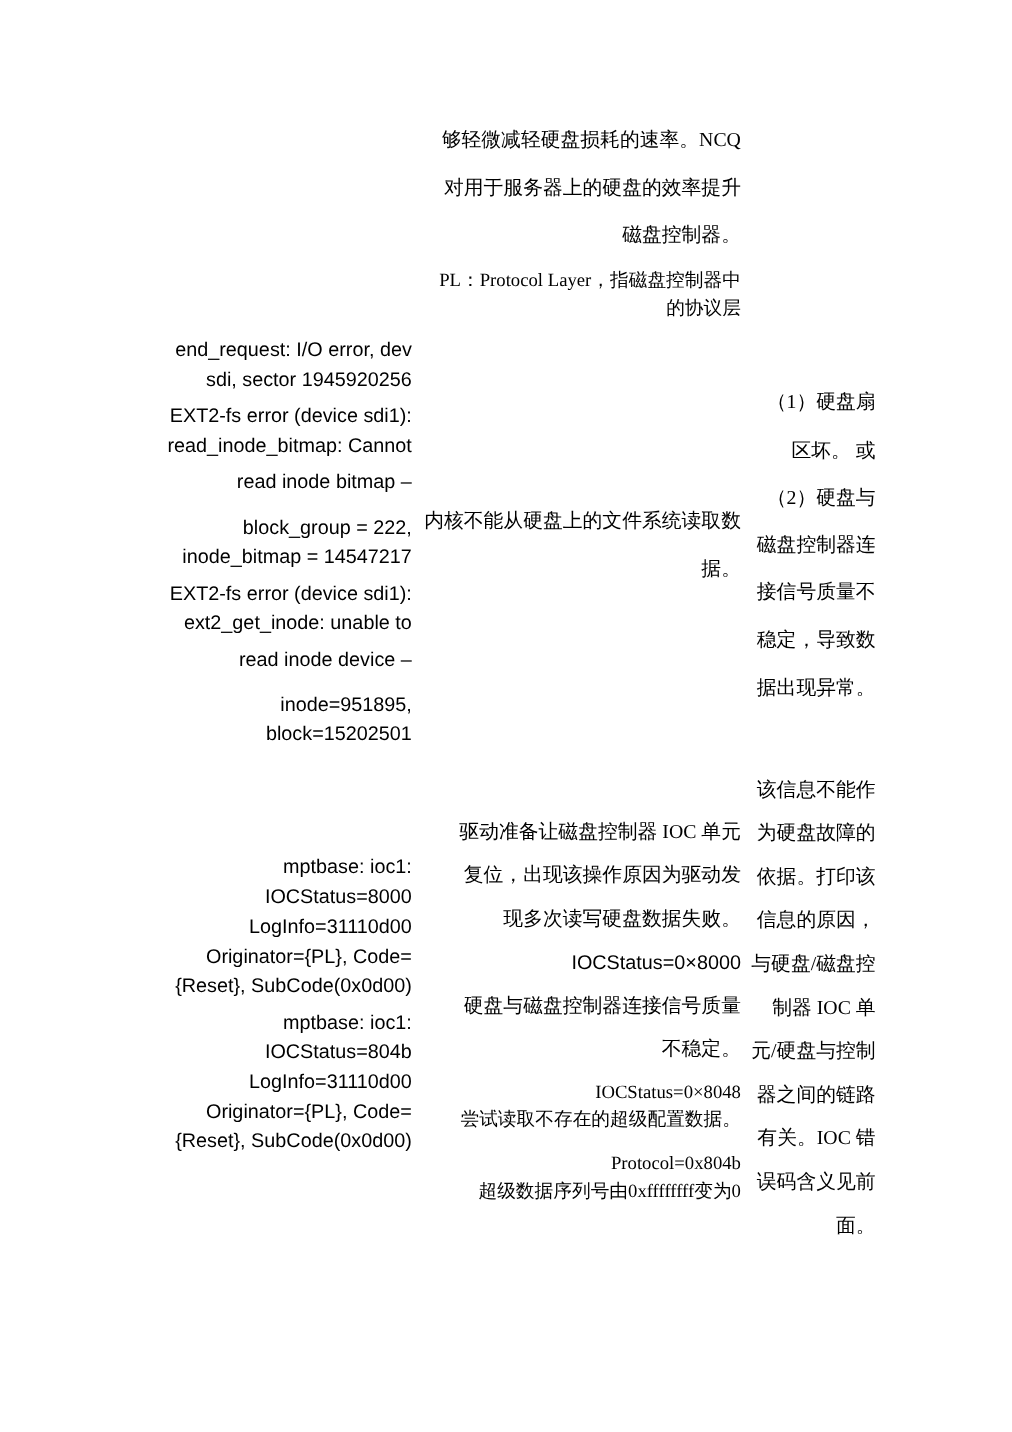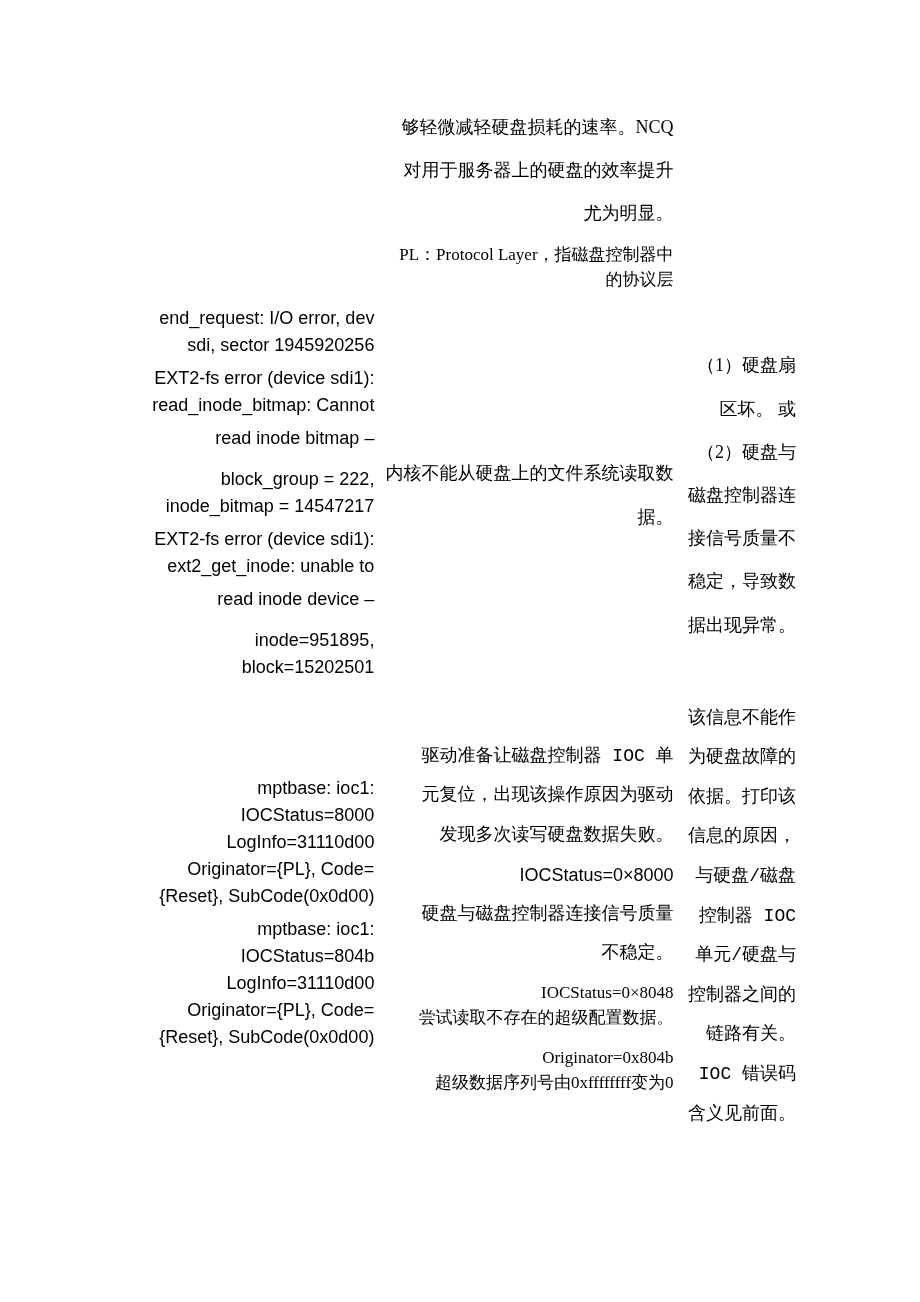--- a/index.html
+++ b/index.html
@@ -33,21 +33,21 @@
     font-family: "SimSun", "宋体", serif;
     font-size: 18px;
     line-height: 2.4;
   }
   .serif-cn-tight {
     font-family: "SimSun", "宋体", serif;
     font-size: 17px;
     line-height: 1.5;
   }
   .mixed {
-    font-family: Liberation Mono, monospace;
+    font-family: Liberation Serif, serif;
     font-size: 18px;
     line-height: 2.2;
   }
   .para { margin-bottom: 6px; margin-left: 25px; }
   .para2 { margin-bottom: 14px; }
   .pl-note { margin-top: 6px; }
 </style>
 </head>
 <body>
 
@@ -57,21 +57,21 @@
     <col class="col2">
     <col class="col3">
   </colgroup>
 
   <tbody>
       <tr>
     <td></td>
     <td>
       <div class="serif-cn">够轻微减轻硬盘损耗的速率。NCQ</div>
       <div class="serif-cn">对用于服务器上的硬盘的效率提升</div>
-      <div class="serif-cn">尤为明显。</div>
+      <div class="serif-cn">磁盘控制器。</div>
       <div class="serif-cn-tight pl-note">PL：Protocol Layer，指磁盘控制器中的协议层</div>
     </td>
     <td></td>
   </tr>
 
   <tr>
     <td class="sans">
       <div class="para">end_request: I/O error, dev sdi, sector 1945920256</div>
       <div class="para">EXT2-fs error (device sdi1): read_inode_bitmap: Cannot</div>
       <div class="para2">read inode bitmap –</div>
@@ -93,21 +93,21 @@
     <td class="sans">
       <div class="para">mptbase: ioc1: IOCStatus=8000 LogInfo=31110d00 Originator={PL}, Code={Reset}, SubCode(0x0d00)</div>
       <div class="para">mptbase: ioc1: IOCStatus=804b LogInfo=31110d00 Originator={PL}, Code={Reset}, SubCode(0x0d00)</div>
     </td>
     <td>
       <div class="mixed para">驱动准备让磁盘控制器 IOC 单元复位，出现该操作原因为驱动发现多次读写硬盘数据失败。</div>
       <div class="sans para">IOCStatus=0×8000</div>
       <div class="mixed para">硬盘与磁盘控制器连接信号质量不稳定。</div>
       <div class="serif-cn-tight">IOCStatus=0×8048</div>
       <div class="serif-cn-tight para2">尝试读取不存在的超级配置数据。</div>
-      <div class="serif-cn-tight">Originator=0x804b</div>
+      <div class="serif-cn-tight">Protocol=0x804b</div>
       <div class="serif-cn-tight">超级数据序列号由0xffffffff变为0</div>
     </td>
     <td class="mixed">
       <div>该信息不能作为硬盘故障的依据。打印该信息的原因，与硬盘/磁盘控制器 IOC 单元/硬盘与控制器之间的链路有关。IOC 错误码含义见前面。</div>
     </td>
   </tr>
 
 </tbody>
   </table>
 

